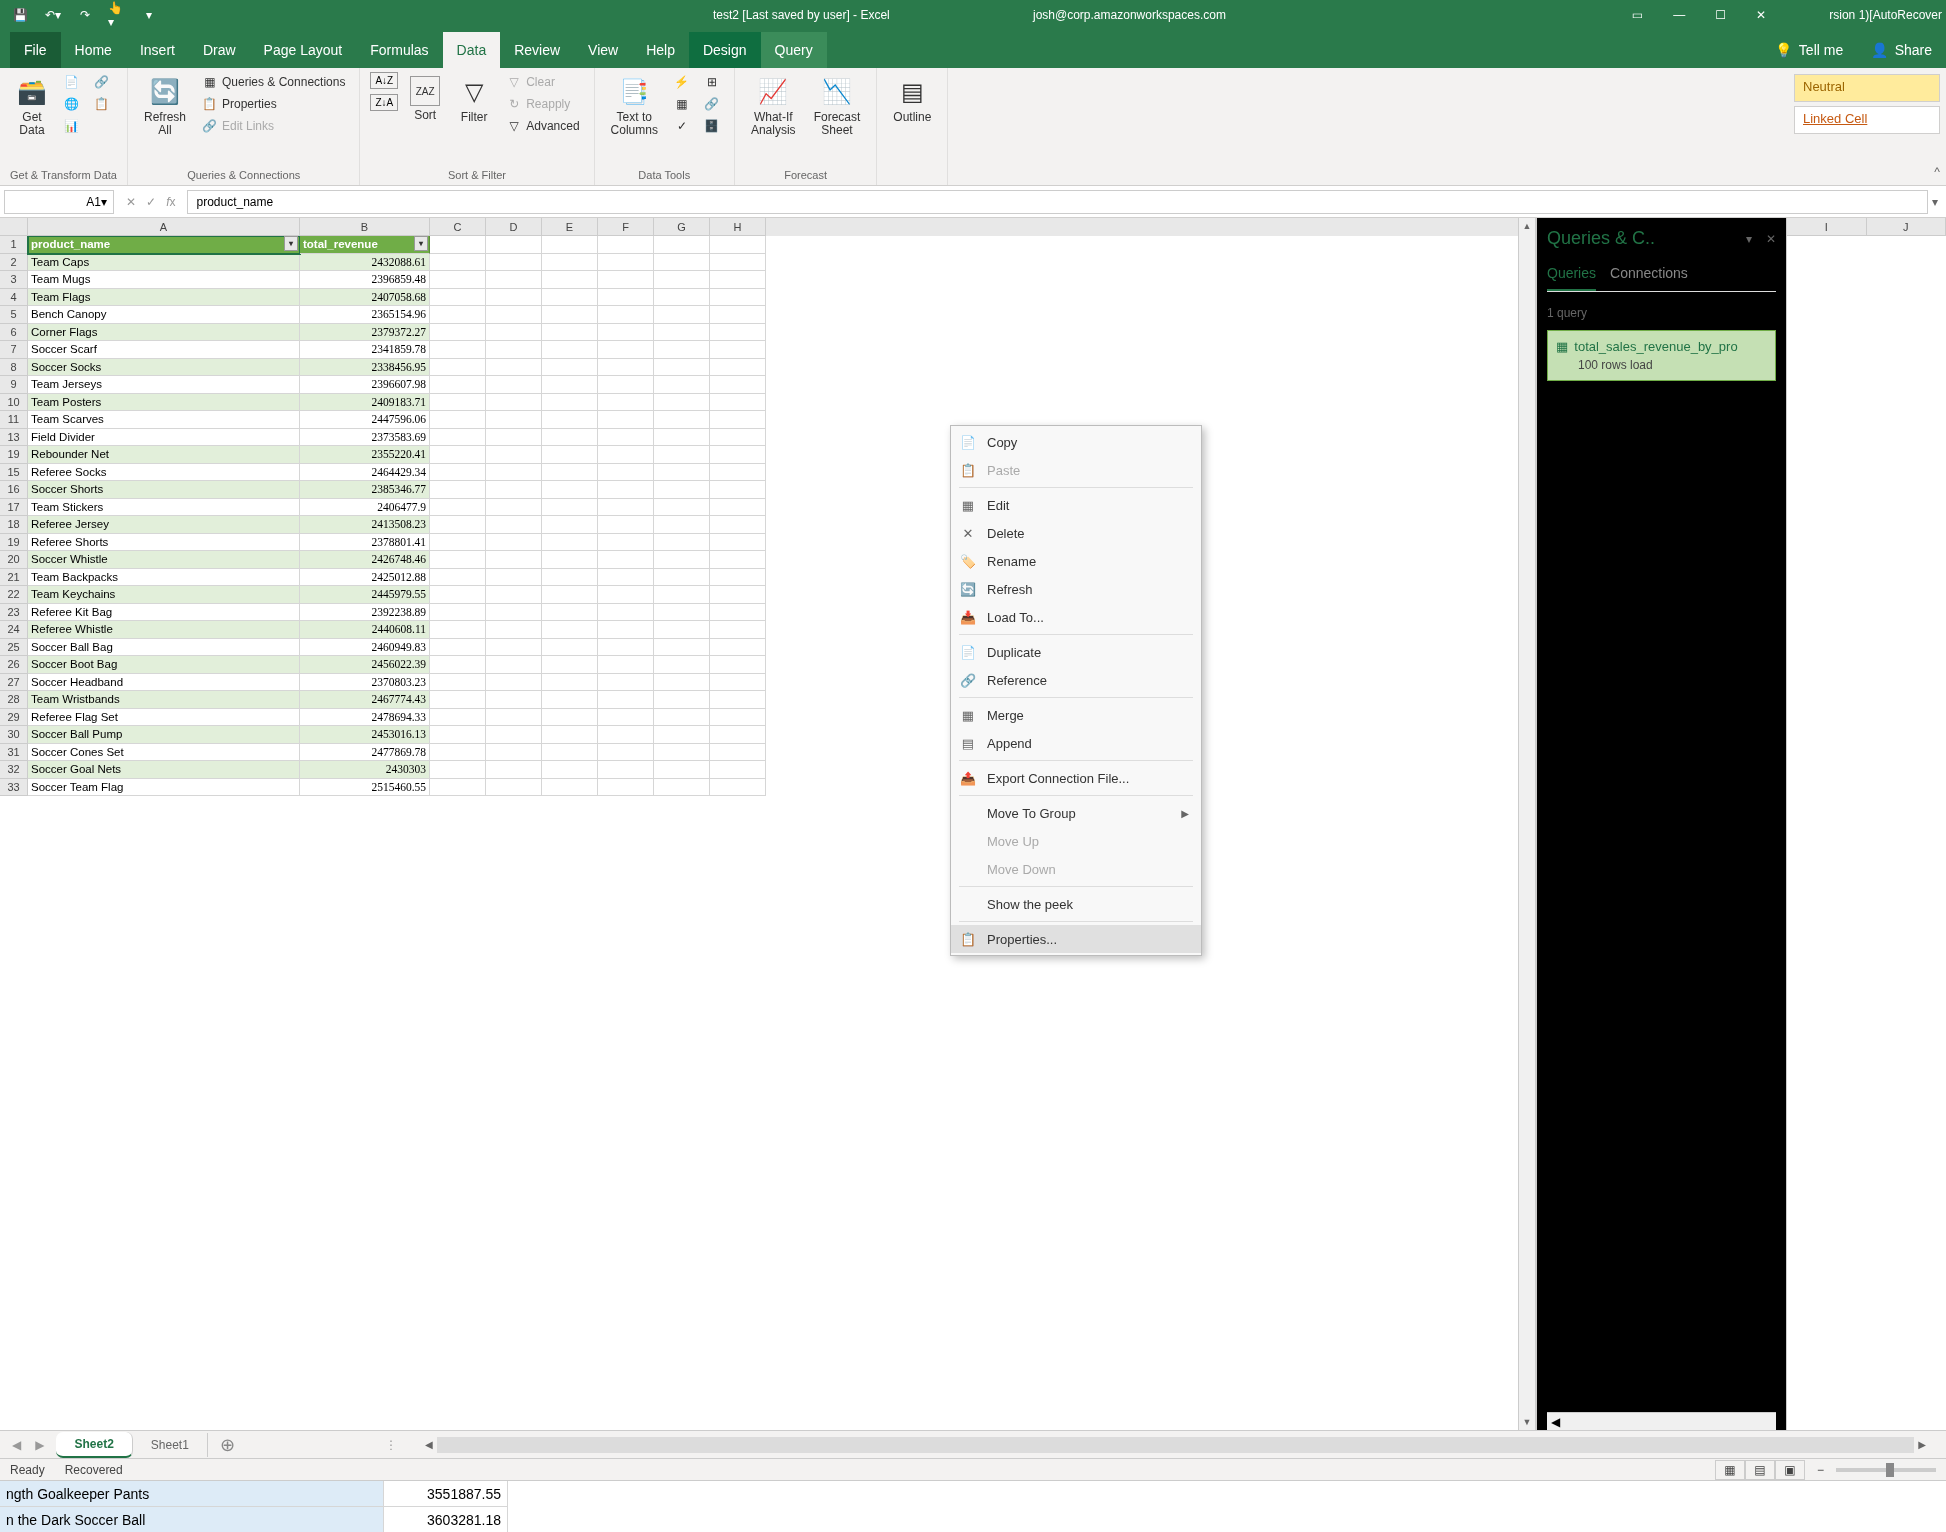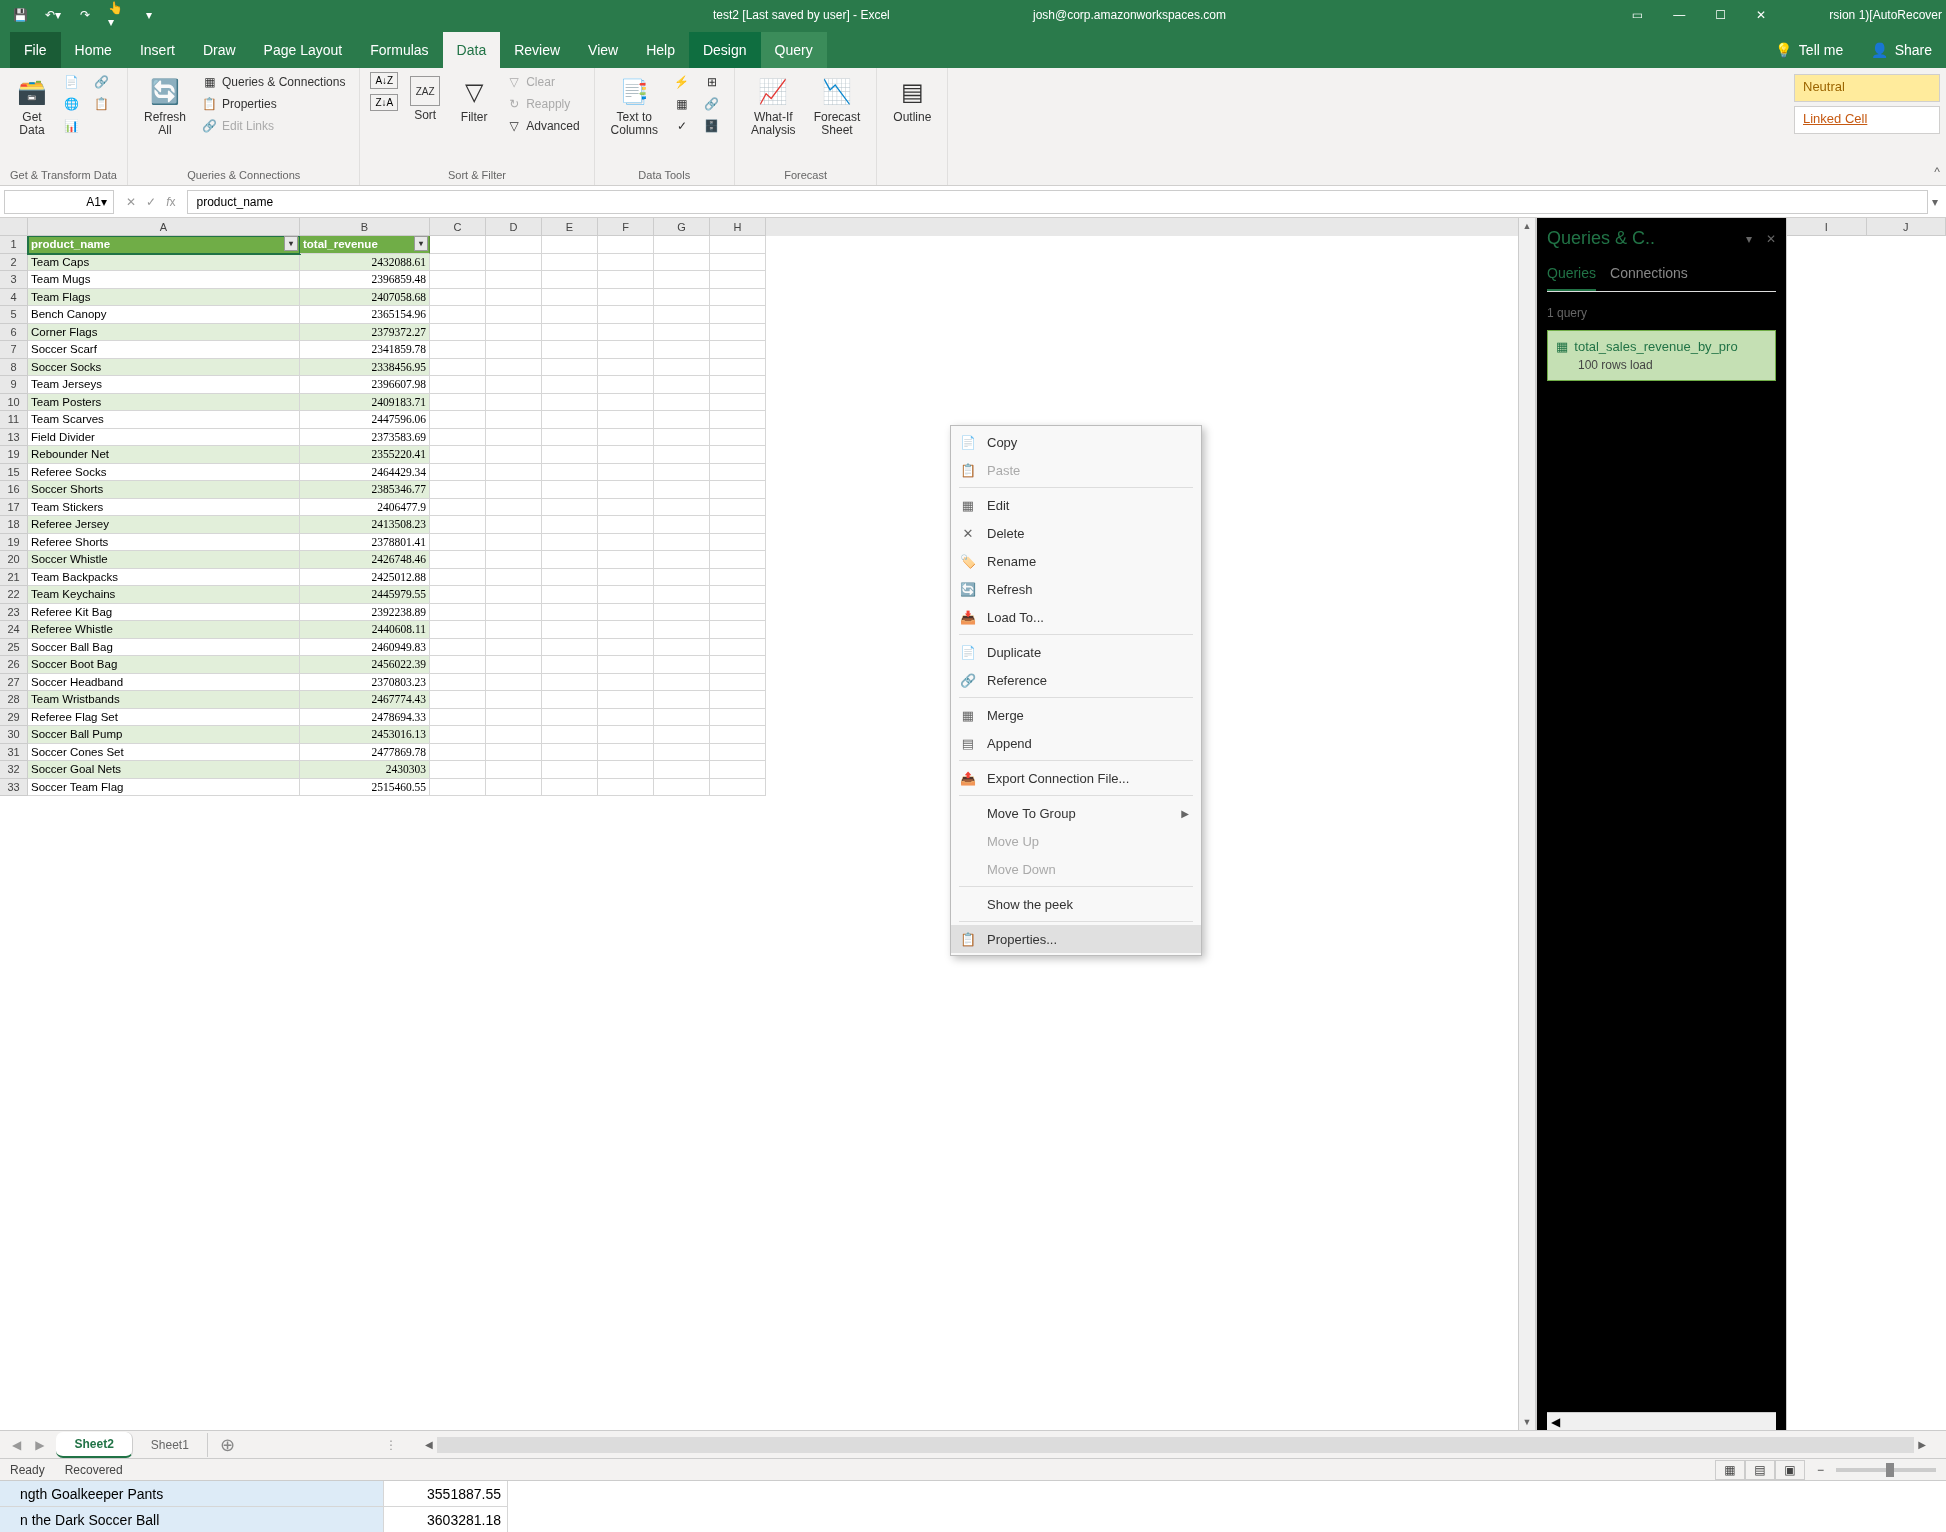--- a/index.html
+++ b/index.html
@@ -116,21 +116,21 @@
 .status-bar { height: 22px; background: #f3f2f1; border-top: 1px solid #ccc; display: flex; align-items: center; padding: 0 10px; font-size: 12px; color: #444; }
 .status-bar .right { margin-left: auto; display: flex; align-items: center; gap: 12px; }
 .status-bar .view-btns { display: flex; }
 .status-bar .vb { width: 30px; height: 20px; border: 1px solid #ccc; display: flex; align-items: center; justify-content: center; }
 .zoom-slider { width: 100px; height: 4px; background: #ccc; position: relative; }
 .zoom-slider .thumb { width: 8px; height: 14px; background: #888; position: absolute; left: 50%; top: -5px; }
 
 
 .bottom-frag { height: 52px; background: #fff; border-top: 1px solid #ccc; }
 .bottom-frag .brow { display: flex; height: 26px; align-items: center; font-size: 14px; }
-.bottom-frag .brow .bname { width: 384px; padding: 0 20px; border-right: 1px solid #d6d6d6; border-bottom: 1px solid #d6d6d6; background: #ddebf7; height: 100%; display:flex; align-items:center; }
+.bottom-frag .brow .bname { width: 384px; padding: 0 6px; border-right: 1px solid #d6d6d6; border-bottom: 1px solid #d6d6d6; background: #ddebf7; height: 100%; display:flex; align-items:center; }
 .bottom-frag .brow .bval { width: 124px; padding: 0 6px; text-align: right; border-right: 1px solid #d6d6d6; border-bottom: 1px solid #d6d6d6; height:100%; display:flex; align-items:center; justify-content:flex-end; }
 
 
 .wA { width: 272px; } .wB { width: 130px; } .wC { width: 56px; } .wD { width: 56px; } .wE { width: 56px; } .wF { width: 56px; } .wG { width: 56px; } .wH { width: 56px; }
 </style>
 </head>
 <body>
 
 <div class="title-bar">
   <div class="qa-icons">

